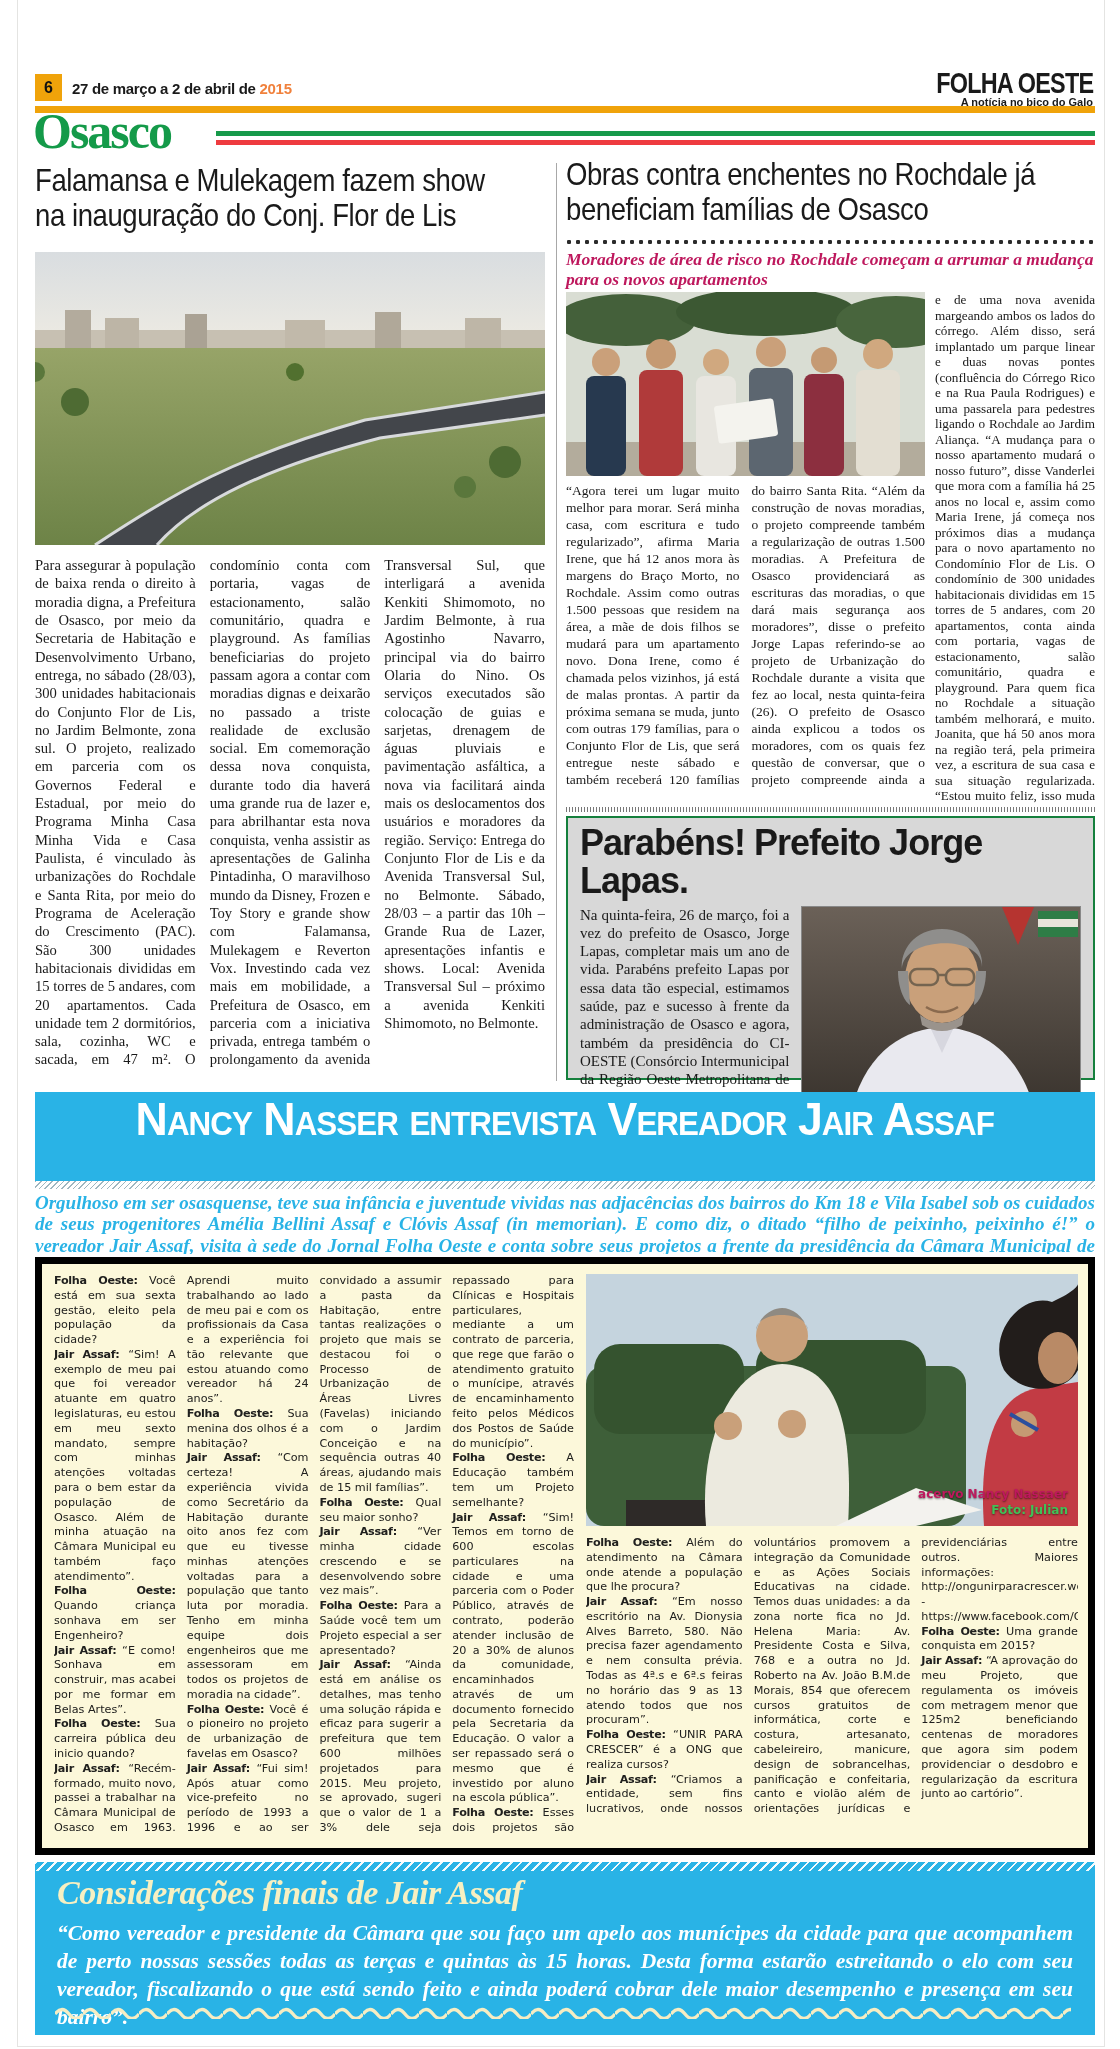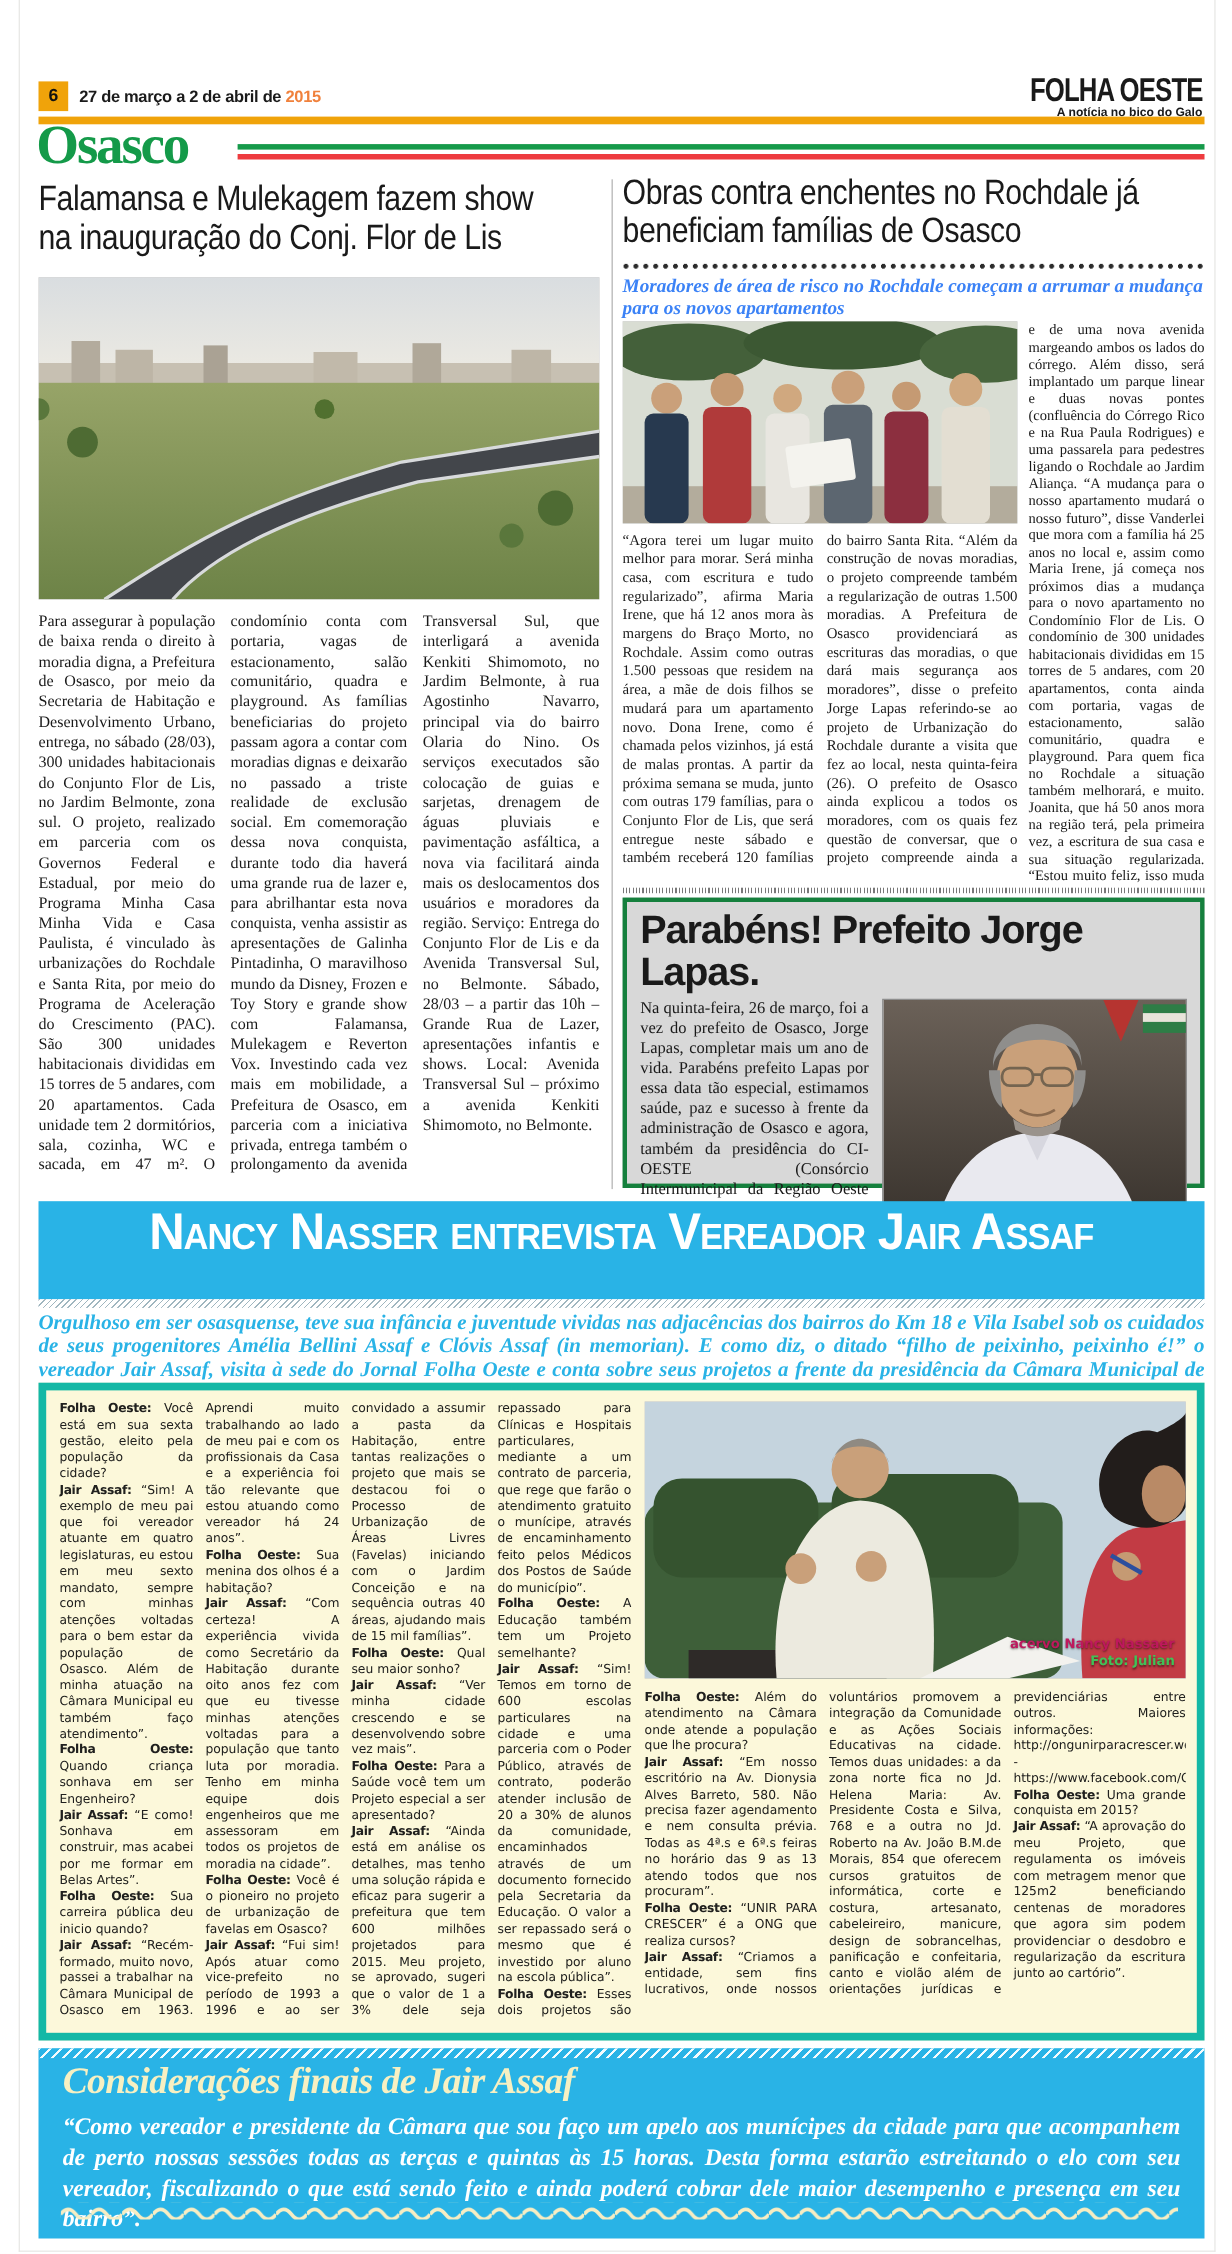--- a/index.html
+++ b/index.html
@@ -23,56 +23,56 @@
   .line-red{left:216px;top:140px;width:879px;height:5px;background:#ee3b3f;}
   
   .hl{font-weight:normal;line-height:1.1;letter-spacing:-0.5px;}
   .cond{display:block;width:116.3%;transform:scaleX(.86);transform-origin:left top;}
   .hl-left{left:35px;top:163px;width:470px;font-size:32px;}
   .hl-right{left:566px;top:157px;width:500px;font-size:32px;}
   .dotrule{left:566px;top:239px;width:528px;height:7px;
         background:radial-gradient(circle 2px at 3px 3px,#2b2b2b 2px,transparent 2.4px);
         background-size:9px 7px;background-repeat:repeat-x;}
   .subtitle{left:566px;top:249px;width:528px;font-family:"Liberation Serif",serif;
-        font-style:italic;font-weight:bold;font-size:17.5px;line-height:1.16;color:#3b82f6;}
+        font-style:italic;font-weight:bold;font-size:17.5px;line-height:1.16;color:#be185d;}
   
   .serifbody{font-family:"Liberation Serif",serif;text-align:justify;color:#191919;}
   .body-left{left:35px;top:556px;width:510px;height:529px;column-count:3;column-gap:14px;
         font-size:14.6px;line-height:1.255;overflow:hidden;}
   .divider-v{left:556px;top:163px;width:1px;height:918px;background:#a8a8a8;}
   .side-col{left:935px;top:292px;width:160px;height:512px;font-size:13.2px;line-height:1.175;overflow:hidden;}
   .body-main{left:566px;top:482px;width:359px;height:322px;column-count:2;column-gap:12px;
         font-size:13.5px;line-height:1.26;overflow:hidden;}
   .hatch-h{height:5px;background:repeating-linear-gradient(90deg,#777 0 1px,transparent 1px 3px);}
   .hatch-1{left:566px;top:807px;width:529px;}
   
   .photoframe{overflow:hidden;background:#ccc;}
   .photo-aerial{left:35px;top:252px;width:510px;height:293px;}
   .photo-crowd{left:566px;top:292px;width:359px;height:184px;}
   
-  .congrats{left:566px;top:816px;width:529px;height:264px;background:#d8d8d8;border:4px solid #15803d;
+  .congrats{left:566px;top:816px;width:529px;height:264px;background:#d8d8d8;border:2px solid #15803d;
         box-sizing:border-box;padding:6px 12px 8px 12px;}
   .congrats-title{font-size:36px;font-weight:bold;letter-spacing:-1px;line-height:1.05;}
   .congrats-flex{display:flex;gap:12px;margin-top:6px;}
   .congrats-text{width:212px;font-size:15px;line-height:1.22;height:200px;overflow:hidden;}
   .photo-mayor{width:281px;height:200px;border:1px solid #888;}
   
   .banner{left:35px;top:1092px;width:1060px;height:89px;background:#29b3e6;color:#fff;text-align:center;}
   .banner-title{display:inline-block;margin-top:2px;font-size:47px;font-weight:bold;
         font-variant:small-caps;letter-spacing:-1px;transform:scaleX(.95);transform-origin:center top;
         line-height:1.05;white-space:nowrap;}
   .banner-sub{font-size:25px;font-weight:bold;font-style:italic;margin-top:-2px;}
   .hatch-2{left:35px;top:1181px;width:1060px;height:8px;
         background:repeating-linear-gradient(135deg,#9fb6bf 0 1px,transparent 1px 4px);}
   .intro{left:35px;top:1192px;width:1060px;height:62px;color:#29b3e6;
         font-family:"Liberation Serif",serif;font-weight:bold;font-style:italic;
         font-size:19px;line-height:1.13;text-align:justify;overflow:hidden;}
   
   .iv-box{left:35px;top:1257px;width:1060px;height:598px;background:#fcf8da;
-        border:7px solid #14b8a6;box-sizing:border-box;}
+        border:7px solid #000000;box-sizing:border-box;}
   .qa{font-family:"DejaVu Sans",sans-serif;font-size:11.2px;line-height:1.32;text-align:justify;
         color:#20201e;overflow:hidden;}
   .qa p{margin:0;}
   .qa b{letter-spacing:-0.3px;}
   .qa-left{left:12px;top:10px;width:520px;height:566px;column-count:4;column-gap:11px;}
   .qa-right{left:544px;top:272px;width:492px;height:300px;column-count:3;column-gap:11px;}
   .photo-interview{left:544px;top:10px;width:492px;height:252px;}
   .iv-caption{position:absolute;right:10px;bottom:8px;text-align:right;
         font-family:"DejaVu Sans",sans-serif;font-weight:bold;font-size:12px;line-height:1.35;
         text-shadow:0 1px 2px rgba(0,0,0,.55);}

